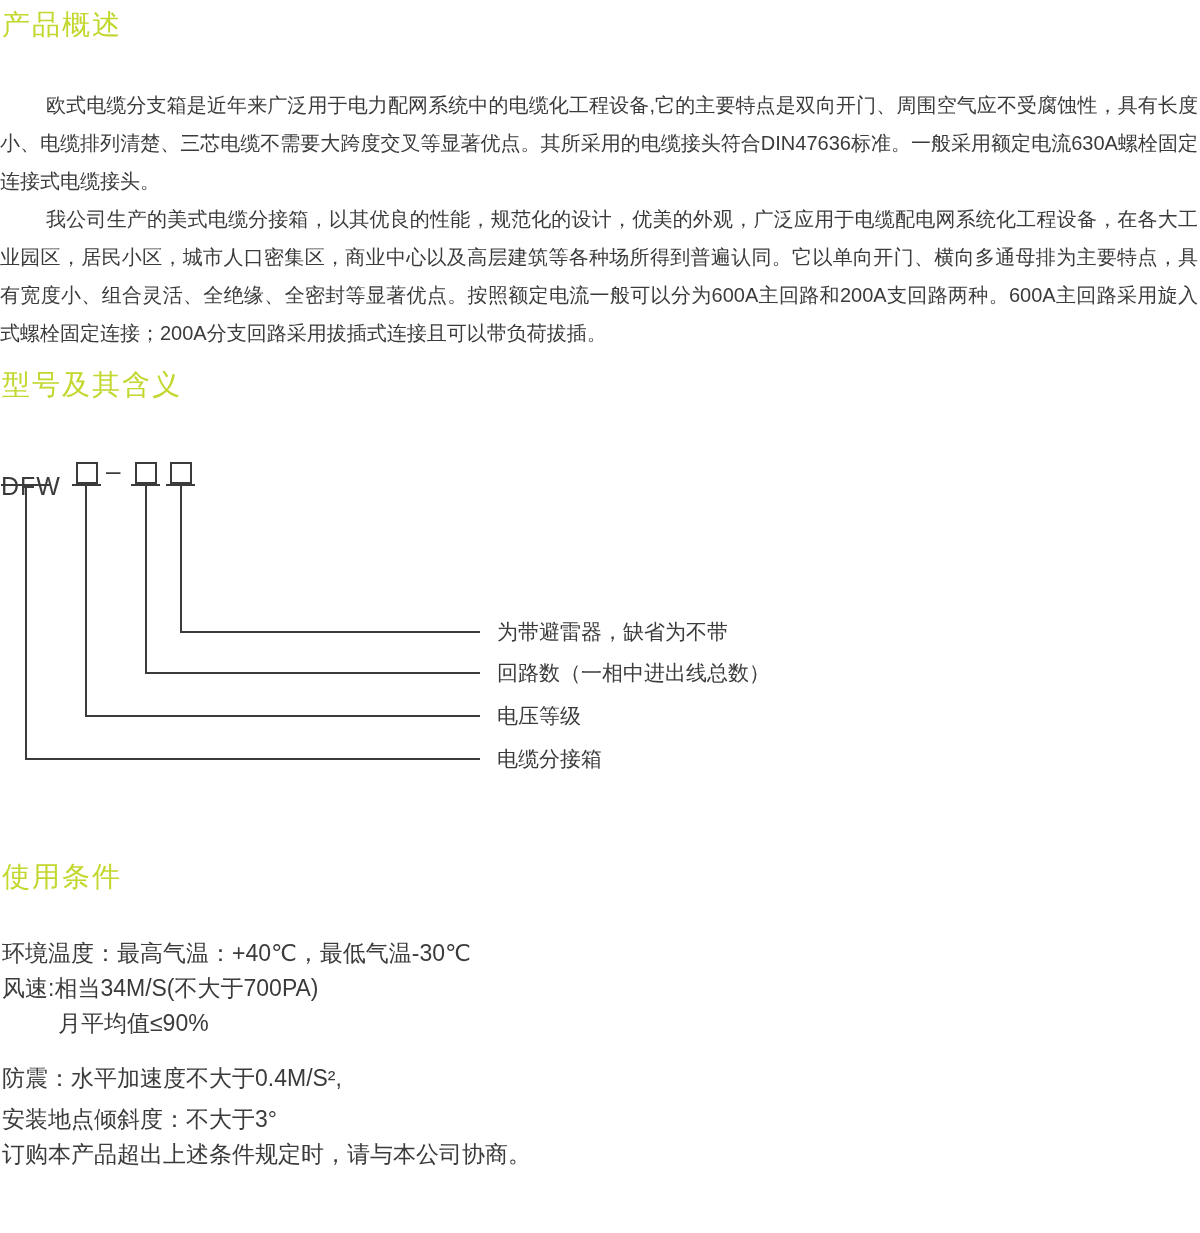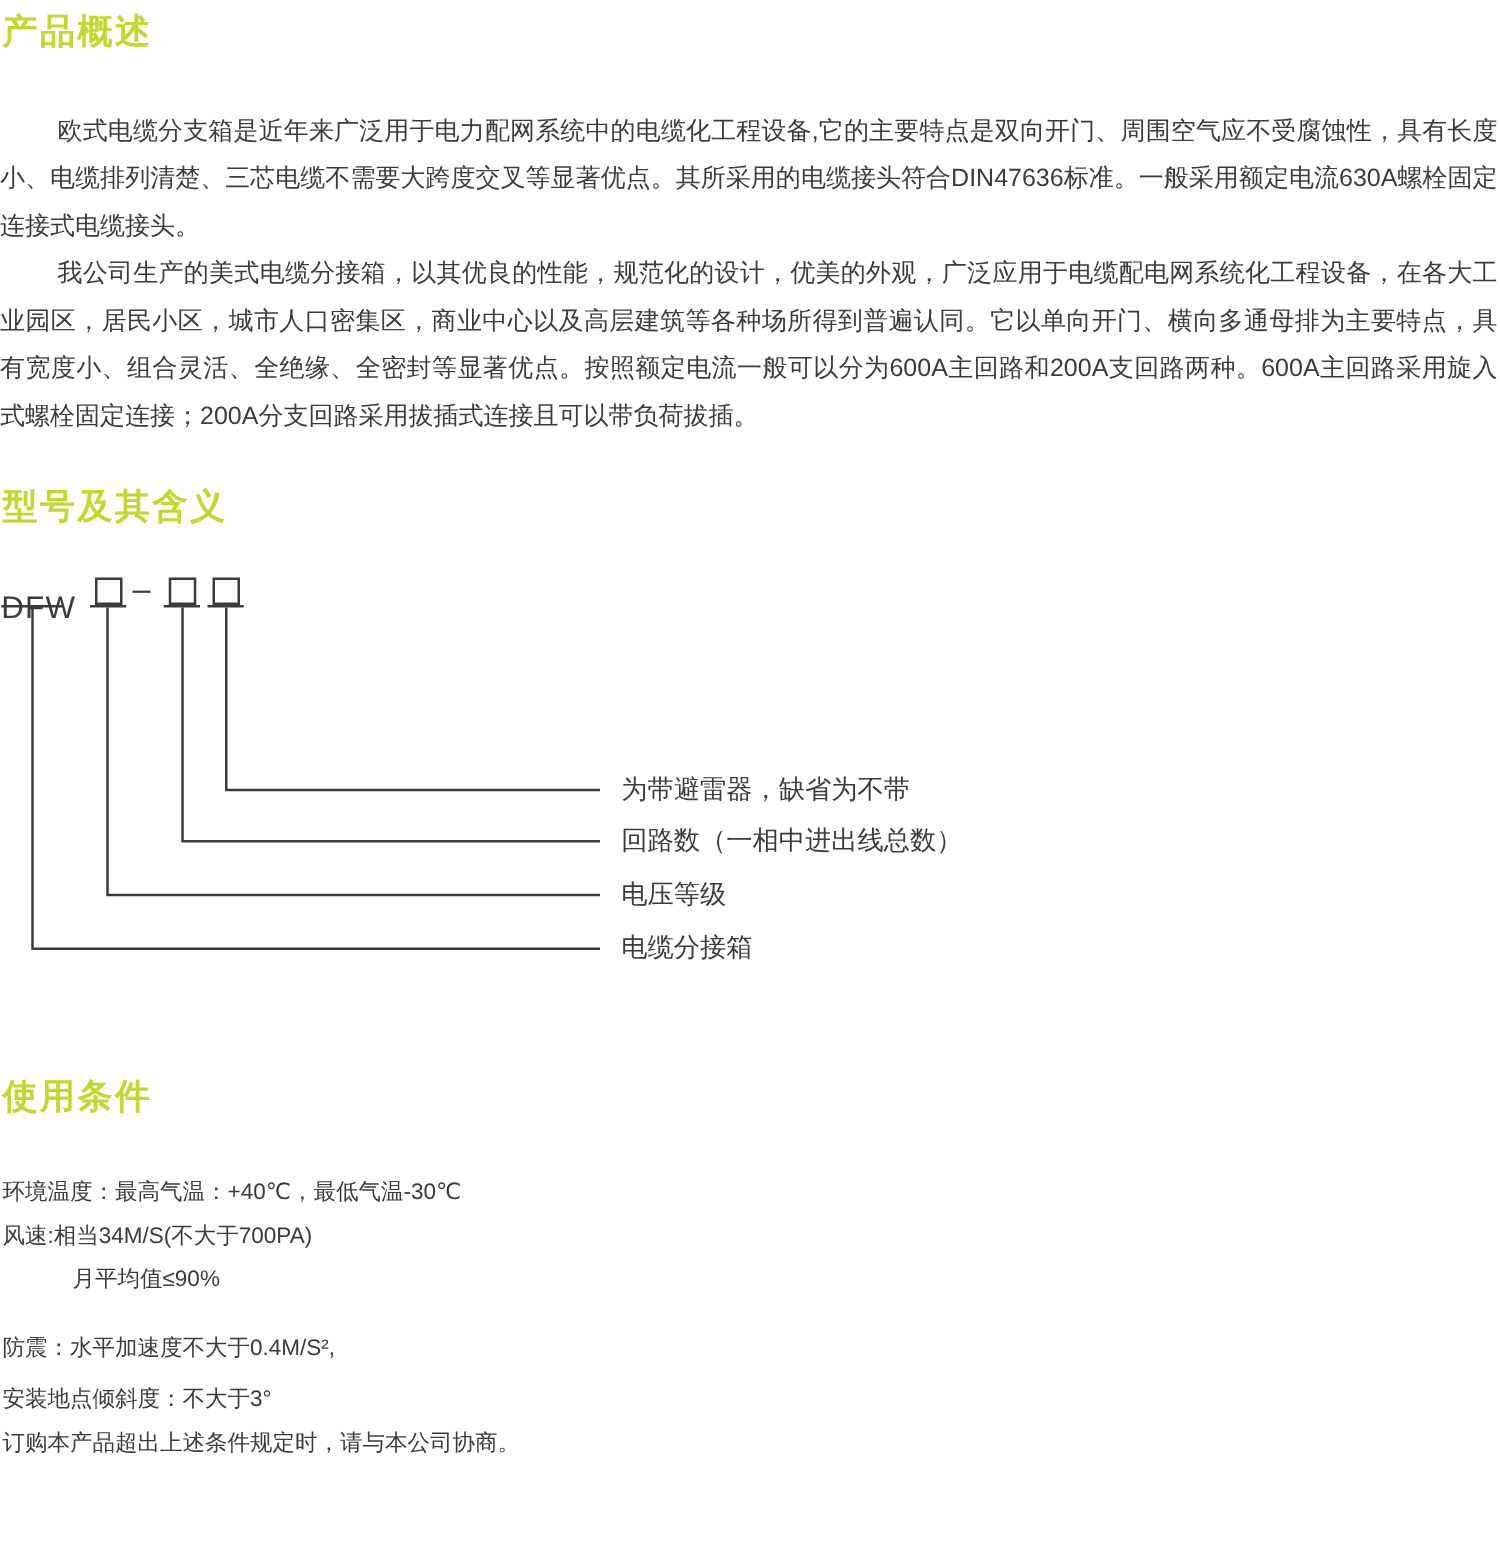--- a/index.html
+++ b/index.html
@@ -10,21 +10,21 @@
     background: #ffffff;
     font-family: "Liberation Sans", "DejaVu Sans", sans-serif;
     color: #3b3b3b;
     overflow: hidden;
   }
   .heading {
     position: absolute;
     left: 2px;
     margin: 0;
     font-size: 28px;
-    font-weight: 700;
+    font-weight: 400;
     letter-spacing: 2px;
     color: #c3d72e;
     line-height: 34px;
     white-space: nowrap;
   }
   .body-text {
     position: absolute;
     left: 0;
     top: 86px;
     width: 1198px;
@@ -84,41 +84,41 @@
   .label-0 { top: 164px; text-align: center; }
   .label-1 { top: 205px; }
   .label-2 { top: 248px; }
   .label-3 { top: 291px; }
   
   .conditions {
     position: absolute;
     left: 2px;
     top: 936px;
     width: 1198px;
-    font-size: 18px;
+    font-size: 23px;
     line-height: 35px;
   }
   .cond-line { margin: 0; white-space: nowrap; }
   .cond-indent { padding-left: 56px; }
   .cond-gap-sm { margin-top: 20px; }
   .cond-gap-md { margin-top: 6px; }
 </style>
 </head>
 <body>
 
 <div class="page">
 
   <h2 class="heading" style="top:8px">产品概述</h2>
 
   <div class="body-text">
     <p>欧式电缆分支箱是近年来广泛用于电力配网系统中的电缆化工程设备,它的主要特点是双向开门、周围空气应不受腐蚀性，具有长度小、电缆排列清楚、三芯电缆不需要大跨度交叉等显著优点。其所采用的电缆接头符合DIN47636标准。一般采用额定电流630A螺栓固定连接式电缆接头。</p>
     <p>我公司生产的美式电缆分接箱，以其优良的性能，规范化的设计，优美的外观，广泛应用于电缆配电网系统化工程设备，在各大工业园区，居民小区，城市人口密集区，商业中心以及高层建筑等各种场所得到普遍认同。它以单向开门、横向多通母排为主要特点，具有宽度小、组合灵活、全绝缘、全密封等显著优点。按照额定电流一般可以分为600A主回路和200A支回路两种。600A主回路采用旋入式螺栓固定连接；200A分支回路采用拔插式连接且可以带负荷拔插。</p>
   </div>
 
-  <h2 class="heading" style="top:388px">型号及其含义</h2>
+  <h2 class="heading" style="top:368px">型号及其含义</h2>
 
   <div class="model-diagram">
 
     <span class="model-prefix">DFW</span>
 
     <span class="model-slot slot-voltage"></span>
 
     <span class="model-dash">–</span>
 
     <span class="model-slot slot-circuits"></span>

